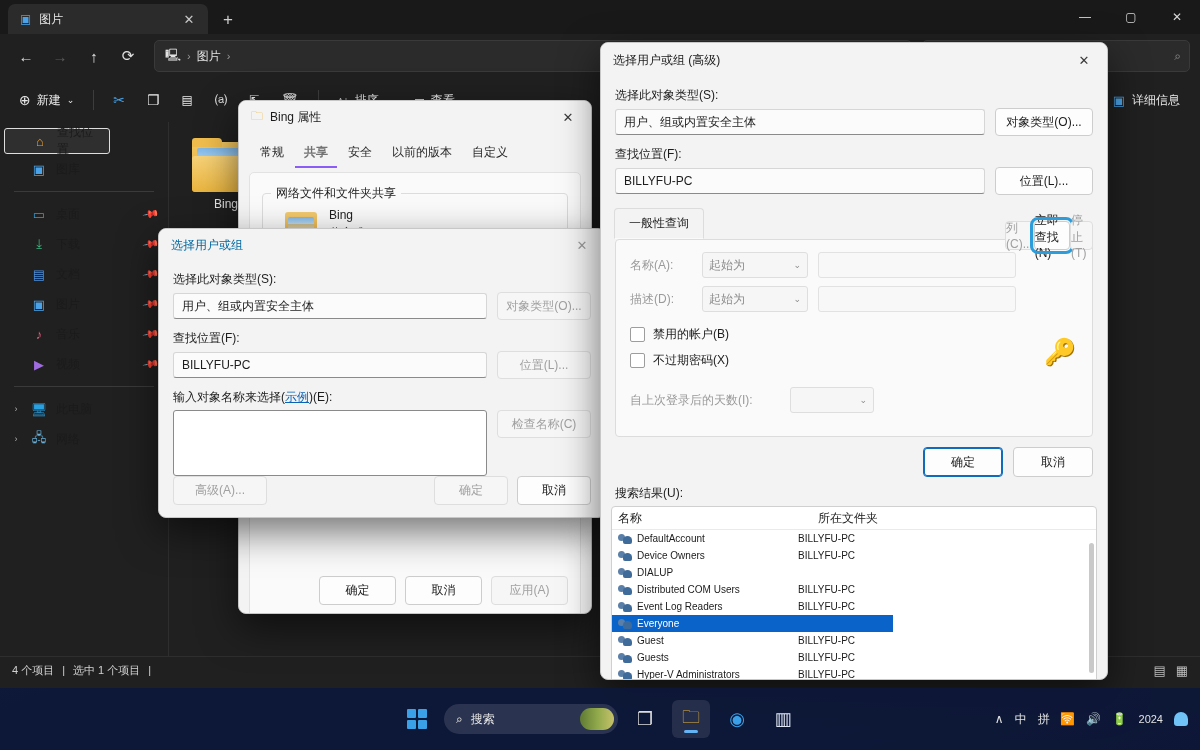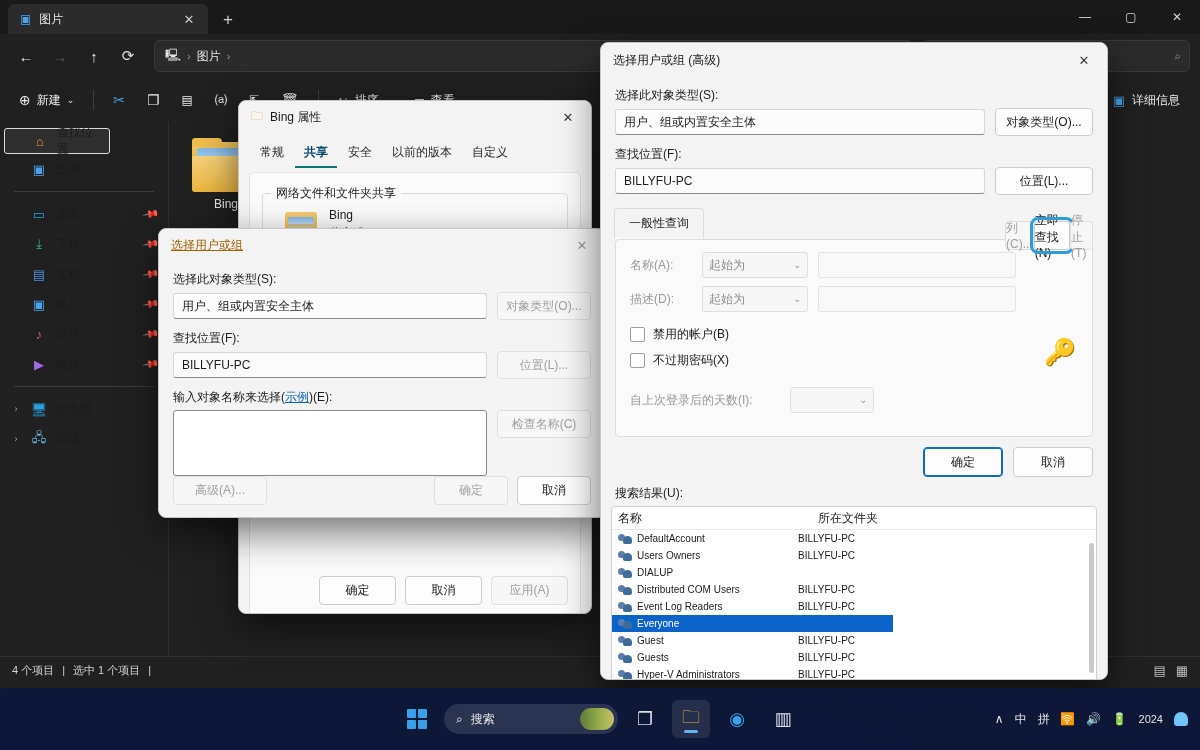--- a/index.html
+++ b/index.html
@@ -90,21 +90,21 @@
   .btn{background:#fdfdfd;border:1px solid #cdcdcd;border-radius:4px;height:26px;
     display:flex;align-items:center;justify-content:center;color:#1b1b1b;font-size:12px;}
   .btn.dis{color:#a0a0a0;background:#f6f6f6;border-color:#dedede;}
   .btn.def{border:1px solid #0f6cbd;box-shadow:inset 0 0 0 1px #0f6cbd;}
   .btn.focusring{outline:3px solid #2d9cdb;outline-offset:1px;}
 
   
   #propdlg{left:238px;top:100px;width:352px;height:512px;}
   .tabs{display:flex;gap:2px;padding:6px 10px 0 12px;}
   .ptab{padding:5px 9px;font-size:12px;color:#2a2a2a;border-radius:4px 4px 0 0;}
-  .ptab.act{font-weight:bold;color:#0c4a6e;border-bottom:2px solid #0f766e;}
+  .ptab.act{font-weight:bold;color:#737373;border-bottom:2px solid #8b5cf6;}
   .pbody{margin:4px 10px 0 10px;background:#fafafa;border:1px solid #e2e2e2;border-radius:5px;
     height:420px;padding:12px;position:relative;}
   .grp{border:1px solid #dcdcdc;border-radius:4px;padding:10px;position:relative;margin-top:8px;}
   .grpttl{position:absolute;top:-9px;left:8px;background:#fafafa;padding:0 5px;font-size:12px;color:#1b1b1b;}
   .shrow{display:flex;align-items:center;gap:12px;padding:4px 4px 4px 12px;}
   .shico{width:32px;height:26px;border-radius:3px;position:relative;
     background:linear-gradient(#f3cb72,#e5ab37);}
   .shico:after{content:"";position:absolute;left:3px;top:5px;width:26px;height:13px;border-radius:2px;
     background:linear-gradient(#7fb7e8,#bcd9ef 55%,#cdbd8d 56%,#ddd0a6);}
   .shtxt{display:flex;flex-direction:column;gap:3px;font-size:12px;}
@@ -370,21 +370,21 @@
     <div class="pfoot">
       <div class="btn">确定</div>
       <div class="btn">取消</div>
       <div class="btn dis">应用(A)</div>
     </div>
   </div>
 </div>
 
 <div class="dlg" id="seldlg">
   <div class="dlgbar">
-    <div class="dlgttl" style="color:#a16207;text-decoration:underline;">选择用户或组</div>
+    <div class="dlgttl" style="color:#0369a1;">选择用户或组</div>
     <div class="dlgx" style="color:#9a9a9a;">✕</div>
   </div>
 
   <div class="rowlbl">选择此对象类型(S):</div>
   <div class="row">
     <div class="tinp" style="flex:1;">用户、组或内置安全主体</div>
     <div class="btn dis" style="width:92px;">对象类型(O)...</div>
   </div>
 
   <div class="rowlbl">查找位置(F):</div>
@@ -489,21 +489,21 @@
     <div class="lrow">
         <span class="c1">
           <span class="uico"></span>
           <span>DefaultAccount</span>
         </span>
         <span>BILLYFU-PC</span>
       </div>
     <div class="lrow">
         <span class="c1">
           <span class="uico"></span>
-          <span>Users Owners</span>
+          <span>Device Owners</span>
         </span>
         <span>BILLYFU-PC</span>
       </div>
     <div class="lrow">
         <span class="c1">
           <span class="uico"></span>
           <span>DIALUP</span>
         </span>
         <span></span>
       </div>

